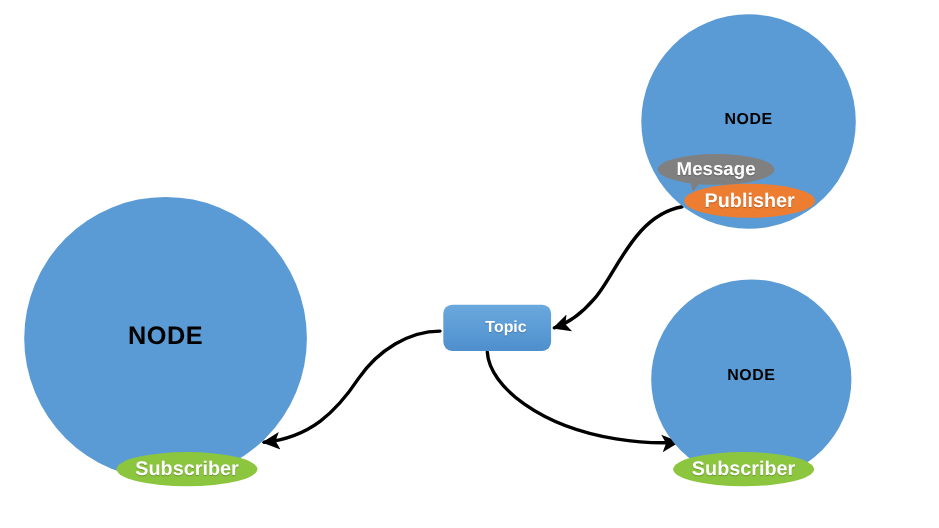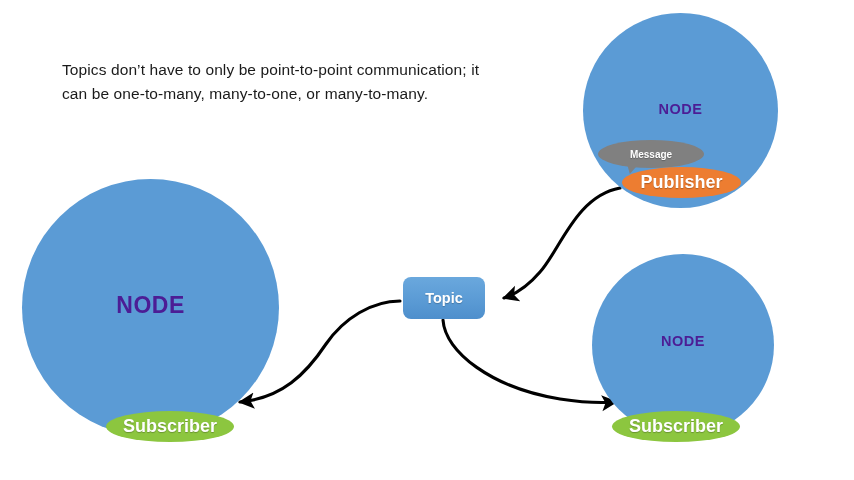--- a/index.html
+++ b/index.html
@@ -35,21 +35,21 @@
   
   .node {
     position: absolute;
     border-radius: 50%;
     background: #5b9bd5;
   }
   .node-label {
     position: absolute;
     width: 100%;
     text-align: center;
-    color: #4c1d95;
+    color: #000000;
     font-weight: bold;
     letter-spacing: 0.5px;
     pointer-events: none;
   }
 
   #node-left {
     left: 22px;
     top: 179px;
     width: 257px;
     height: 257px;
@@ -114,21 +114,21 @@
     left: 622px;
     top: 167px;
     width: 119px;
     height: 31px;
   }
   #message {
     left: 598px;
     top: 140px;
     width: 106px;
     height: 28px;
-    font-size: 10px;
+    font-size: 17px;
   }
   
   #message-tail {
     position: absolute;
     left: 626px;
     top: 160px;
     width: 16px;
     height: 14px;
     background: #808080;
     clip-path: polygon(0% 0%, 100% 0%, 24% 100%);
@@ -143,20 +143,21 @@
     height: 42px;
     border-radius: 8px;
     background: linear-gradient(180deg, #6aa8dd 0%, #5b9bd5 55%, #4e8fcc 100%);
     display: flex;
     align-items: center;
     justify-content: center;
     color: #ffffff;
     font-weight: bold;
     font-size: 14.5px;
     text-shadow: 0 1px 1px rgba(0,0,0,0.22);
+    padding-left: 16px;
   }
 
   
   #arrows {
     position: absolute;
     left: 0;
     top: 0;
     width: 854px;
     height: 480px;
     pointer-events: none;
@@ -166,21 +167,20 @@
     stroke: #000000;
     stroke-width: 3.1;
     stroke-linecap: round;
   }
 </style>
 </head>
 <body>
 
 <div id="canvas">
 
-  <div class="caption">Topics don’t have to only be point-to-point communication; it can be one-to-many, many-to-one, or many-to-many.</div>
 
   <svg id="arrows" viewBox="0 0 854 480" xmlns="http://www.w3.org/2000/svg">
     <defs>
       <marker id="arrowhead" markerWidth="6" markerHeight="6" refX="4.6" refY="3" orient="auto" markerUnits="strokeWidth">
         <path d="M0,0.4 L5.2,3 L0,5.6 L1.2,3 Z" fill="#000000"></path>
       </marker>
     </defs>
 
     <path class="arrow-path" marker-end="url(#arrowhead)" d="M 620,188 C 576,196 560,250 540,272 C 528,286 516,294 504,298"></path>
 

